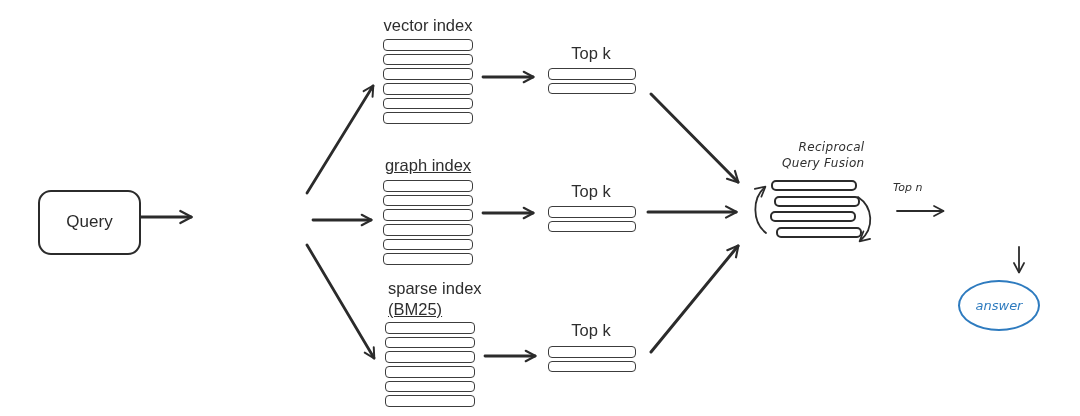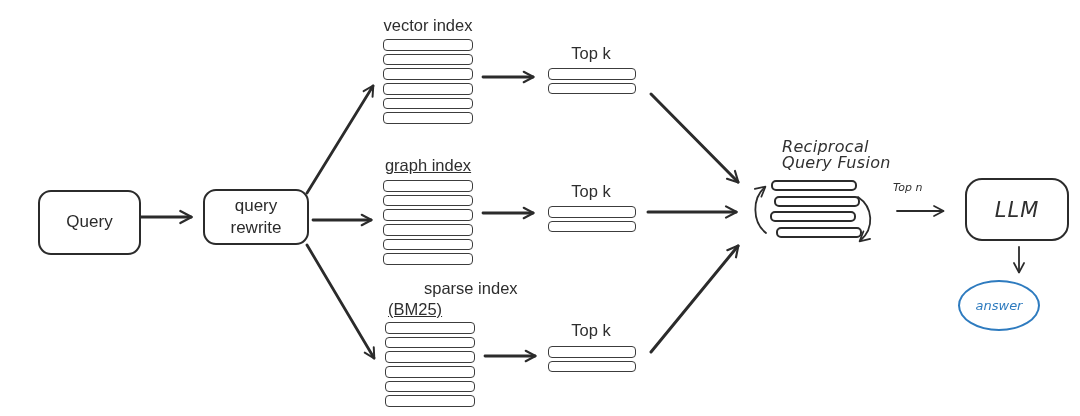--- a/index.html
+++ b/index.html
@@ -55,24 +55,25 @@
     background: #ffffff;
     margin-bottom: 4.5px;
   }
   .hand {
     font-family: "DejaVu Sans", sans-serif;
     font-style: italic;
     color: #303030;
   }
   .fusion-label {
     position: absolute;
-    font-size: 16px;
+    font-size: 12px;
     line-height: 16px;
     letter-spacing: 0.3px;
     white-space: nowrap;
+    text-align: right;
   }
   .topn-label {
     position: absolute;
     font-size: 11px;
     white-space: nowrap;
   }
   .llm-box {
     position: absolute;
     border: 2.4px solid #2b2b2b;
     border-radius: 17px;
@@ -130,23 +131,20 @@
 
     <line x1="897" y1="211" x2="943" y2="211" stroke="#2b2b2b" stroke-width="1.8" stroke-linecap="round" marker-end="url(#ah-thin)"></line>
 
     <line x1="1019" y1="247" x2="1019" y2="272" stroke="#2b2b2b" stroke-width="1.8" stroke-linecap="round" marker-end="url(#ah-thin)"></line>
   </svg>
 
   <div class="node-box" style="left:38px; top:190px; width:103px; height:65px;">
     <span>Query</span>
   </div>
 
-  <div class="node-box" style="left:203px; top:189px; width:106px; height:56px;">
-    <span>query rewrite</span>
-  </div>
 
   <div class="stack-label centered" style="left:383px; top:16px; width:90px;">vector index</div>
   <div class="doc-stack" style="left:383px; top:39px;">
     <div class="doc-row"></div>
     <div class="doc-row"></div>
     <div class="doc-row"></div>
     <div class="doc-row"></div>
     <div class="doc-row"></div>
     <div class="doc-row"></div>
   </div>
@@ -154,21 +152,21 @@
   <div class="stack-label centered" style="left:383px; top:156px; width:90px;text-decoration:underline;">graph index</div>
   <div class="doc-stack" style="left:383px; top:180px;">
     <div class="doc-row"></div>
     <div class="doc-row"></div>
     <div class="doc-row"></div>
     <div class="doc-row"></div>
     <div class="doc-row"></div>
     <div class="doc-row"></div>
   </div>
 
-  <div class="stack-label" style="left:388px; top:279px;margin-left:36px;">sparse index</div>
+  <div class="stack-label" style="left:388px; top:279px;">sparse index</div>
   <div class="stack-label" style="left:388px; top:300px;text-decoration:underline;">(BM25)</div>
   <div class="doc-stack" style="left:385px; top:322px;">
     <div class="doc-row"></div>
     <div class="doc-row"></div>
     <div class="doc-row"></div>
     <div class="doc-row"></div>
     <div class="doc-row"></div>
     <div class="doc-row"></div>
   </div>
 
@@ -196,21 +194,18 @@
   </div>
   <div class="doc-stack" style="left:770px; top:180px;">
     <div class="fusion-row" style="margin-left:1px;"></div>
     <div class="fusion-row" style="margin-left:4px;"></div>
     <div class="fusion-row" style="margin-left:0px;"></div>
     <div class="fusion-row" style="margin-left:6px;"></div>
   </div>
 
   <div class="topn-label hand" style="left:893px; top:181px;">Top n</div>
 
-  <div class="llm-box hand" style="left:965px; top:178px; width:104px; height:63px;">
-    <span>LLM</span>
-  </div>
 
   <div class="answer-ellipse" style="left:958px; top:280px; width:82px; height:51px;">
     <span class="hand">answer</span>
   </div>
 
 </div>
 
 </body></html>

